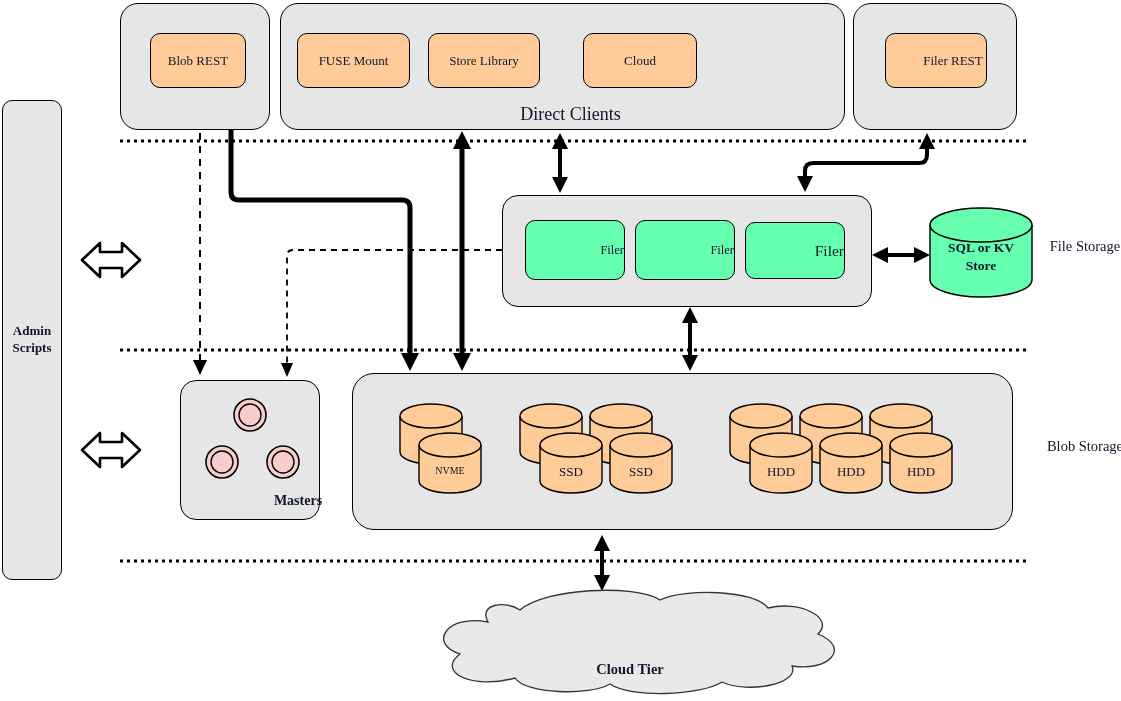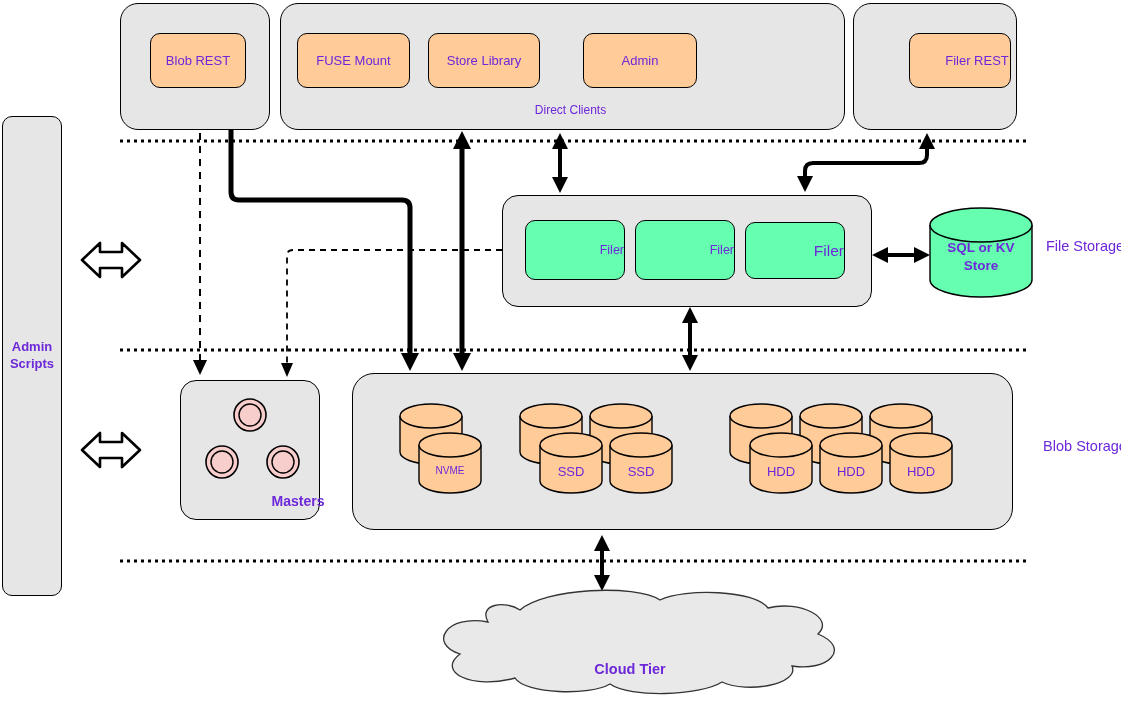--- a/index.html
+++ b/index.html
@@ -1,17 +1,17 @@
 <!DOCTYPE html>
 <html><head>
 <meta charset="utf-8">
 <style>
   html,body{margin:0;padding:0;background:#fff;}
   #canvas{position:relative;width:1121px;height:701px;background:#ffffff;overflow:hidden;
-          font-family:Liberation Sans, sans-serif;color:#6d28d9;}
+          font-family:Liberation Serif, serif;color:#0f172a;}
   .container{position:absolute;background:#E6E6E6;border:1px solid #000;border-radius:18px;box-sizing:border-box;}
   .obox{position:absolute;background:#FFCC99;border:1px solid #000;border-radius:10px;box-sizing:border-box;
         display:flex;align-items:center;justify-content:center;font-size:13px;text-align:center;}
   .gbox{position:absolute;background:#66FFB0;border:1px solid #000;border-radius:10px;box-sizing:border-box;
         display:flex;align-items:center;justify-content:flex-end;font-size:12.5px;text-align:center;}
   .lbl{position:absolute;text-align:center;line-height:1.3;}
   .bold{font-weight:bold;}
   #arrow-layer{position:absolute;left:0;top:0;width:1121px;height:701px;pointer-events:none;}
   .layer{position:absolute;left:0;top:0;width:100%;height:100%;}
 </style>
@@ -29,28 +29,28 @@
     <div class="obox" style="left:150px;top:33px;width:96px;height:55px;">
       <span>Blob REST</span>
     </div>
     <div class="obox" style="left:297px;top:33px;width:113px;height:55px;">
       <span>FUSE Mount</span>
     </div>
     <div class="obox" style="left:428px;top:33px;width:112px;height:55px;">
       <span>Store Library</span>
     </div>
     <div class="obox" style="left:583px;top:33px;width:114px;height:55px;">
-      <span>Admin</span>
-    </div>
-    <div class="obox" style="left:909px;top:33px;width:102px;height:55px;padding-left:34px;">
+      <span>Cloud</span>
+    </div>
+    <div class="obox" style="left:885px;top:33px;width:102px;height:55px;padding-left:34px;">
       <span>Filer REST</span>
     </div>
-    <div class="lbl" style="left:280px;top:103px;width:565px;font-size:12px;padding-left:8px;">Direct Clients</div>
-
-    <div class="container" style="left:2px;top:100px;width:60px;height:480px;border-radius:10px;display:flex;align-items:center;justify-content:center;margin-top:16px;">
+    <div class="lbl" style="left:280px;top:103px;width:565px;font-size:18px;padding-left:8px;">Direct Clients</div>
+
+    <div class="container" style="left:2px;top:100px;width:60px;height:480px;border-radius:10px;display:flex;align-items:center;justify-content:center;">
       <div class="lbl bold" style="position:static;font-size:13px;width:52px;">Admin Scripts</div>
     </div>
 
     <div class="container" style="left:502px;top:195px;width:370px;height:112px;border-radius:16px;"></div>
     <div class="gbox" style="left:525px;top:220px;width:100px;height:60px;">
       <span>Filer</span>
     </div>
     <div class="gbox" style="left:635px;top:220px;width:100px;height:60px;">
       <span>Filer</span>
     </div>

